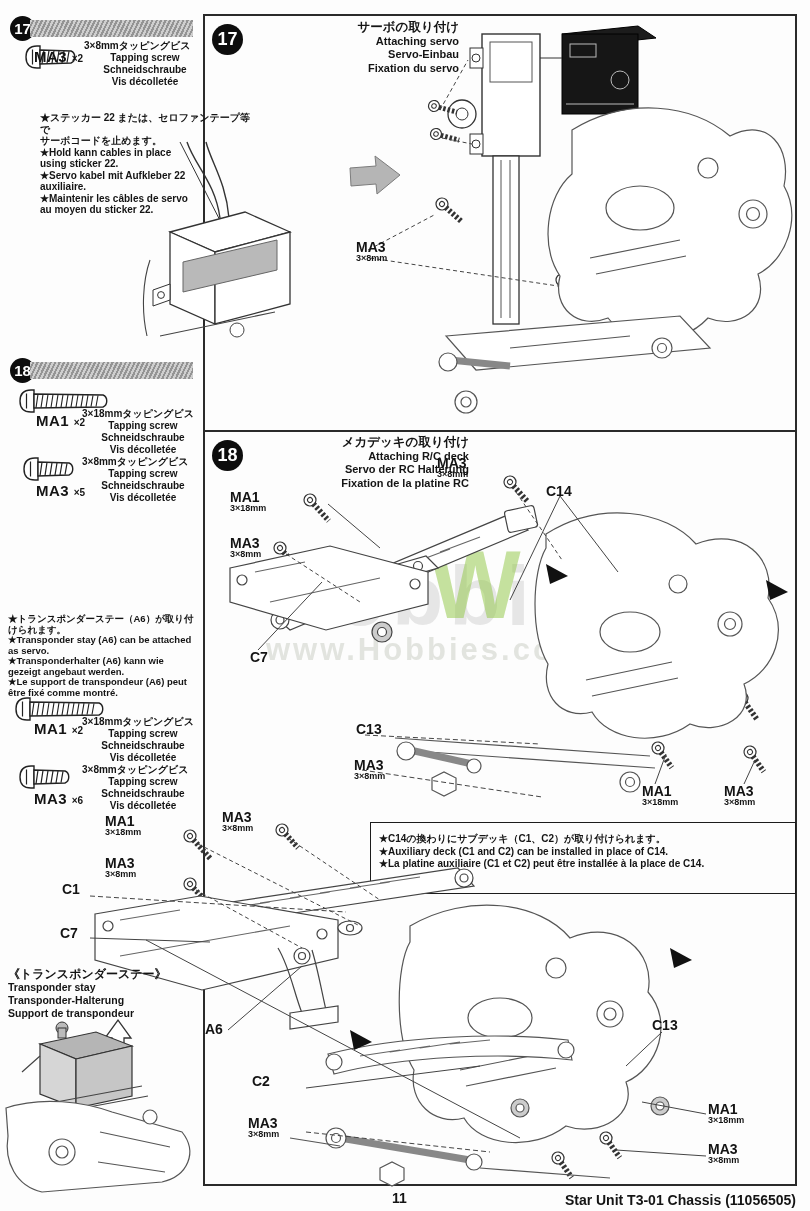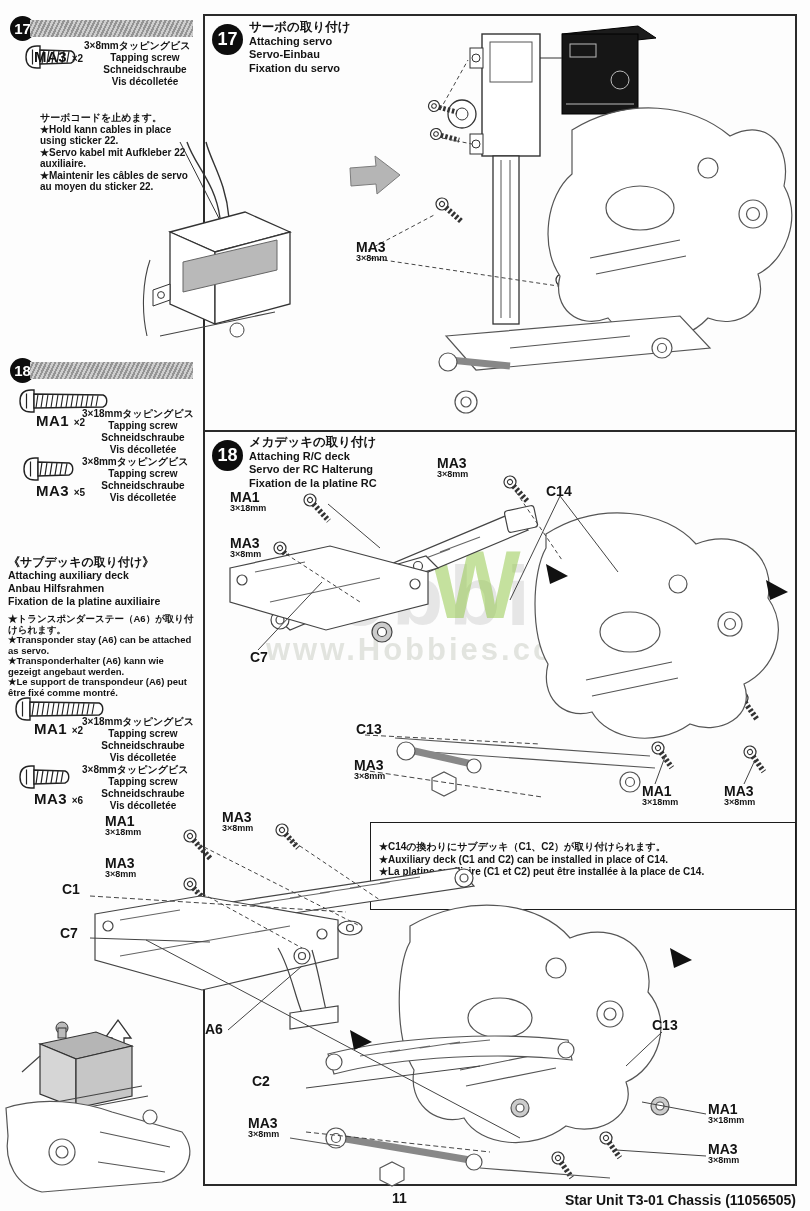--- a/index.html
+++ b/index.html
@@ -16,30 +16,30 @@
   .pcode{font-size:15px;font-weight:bold;letter-spacing:.5px;}
   .pqty{font-size:10px;font-weight:bold;}
   .spec{position:absolute;width:122px;font-size:10px;font-weight:bold;line-height:12px;}
   .spec .jp{text-align:left;white-space:nowrap;}
   .spec .tr{text-align:center;}
   .callout{position:absolute;font-weight:bold;line-height:14px;white-space:nowrap;}
   .cn{font-size:14px;display:block;}
   .cs{font-size:9px;display:block;line-height:9px;}
   .note{position:absolute;font-size:10px;font-weight:bold;line-height:11.5px;}
   .tblock div{font-size:10.5px;line-height:13px;font-weight:bold;}
-  .steptitle div{font-weight:bold;line-height:13.5px;font-size:11px;}
+  .steptitle div{font-weight:bold;line-height:13.5px;font-size:11px;text-align:right;}
   .steptitle .jp{font-size:12.5px;}
   svg{position:absolute;overflow:visible;}
   .wm-big{position:absolute;font-weight:bold;color:rgba(110,110,110,0.16);
           font-size:84px;letter-spacing:6px;}
   .wm-url{position:absolute;font-weight:bold;color:rgba(130,140,120,0.22);
           font-size:31px;letter-spacing:3px;}
   .wm-green{position:absolute;font-weight:bold;color:rgba(141,198,63,0.5);font-size:96px;}
   .wm-blob{position:absolute;background:rgba(141,198,63,0.25);}
-  .notebox{position:absolute;border:1.5px solid #1c1c1c;padding:18px 8px;background:rgba(255,255,255,.0);}
+  .notebox{position:absolute;border:1.5px solid #1c1c1c;padding:10px 8px;background:rgba(255,255,255,.0);}
   .notebox div{font-size:10px;font-weight:bold;line-height:12.5px;white-space:nowrap;}
   .footer-pg{position:absolute;font-size:14px;font-weight:bold;text-align:center;}
   .footer-rt{position:absolute;font-size:14px;font-weight:bold;}
 </style>
 </head>
 <body>
 
 <div id="page">
 
   <div class="line" style="left:203px;top:14px;width:594px;height:2px"></div>
@@ -67,20 +67,21 @@
     <span class="pqty">×2</span>
   </div>
   <div class="spec" style="left:84px;top:40px">
     <div class="jp">3×8mmタッピングビス</div>
     <div class="tr">Tapping screw</div>
     <div class="tr">Schneidschraube</div>
     <div class="tr">Vis décolletée</div>
   </div>
 
   <div class="note" style="left:40px;top:112px;width:215px">
+    <div>★ステッカー 22 または、セロファンテープ等で</div>
     <div>サーボコードを止めます。</div>
     <div>★Hold kann cables in place</div>
     <div>using sticker 22.</div>
     <div>★Servo kabel mit Aufkleber 22</div>
     <div>auxiliaire.</div>
     <div>★Maintenir les câbles de servo</div>
     <div>au moyen du sticker 22.</div>
   </div>
 
   <svg style="left:125px;top:140px" width="205" height="215" viewBox="0 0 205 215">
@@ -338,26 +339,20 @@
   </div>
   <div class="callout" style="left:642px;top:784px">
     <span class="cn">MA1</span>
       <span class="cs">3×18mm</span>
   </div>
   <div class="callout" style="left:724px;top:784px">
     <span class="cn">MA3</span>
       <span class="cs">3×8mm</span>
   </div>
 
-  <div class="abs tblock" style="left:8px;top:556px;width:196px">
-    <div style="font-size:12px">《サブデッキの取り付け》</div>
-    <div>Attaching auxiliary deck</div>
-    <div>Anbau Hilfsrahmen</div>
-    <div>Fixation de la platine auxiliaire</div>
-  </div>
   <div class="note" style="left:8px;top:614px;width:196px;line-height:10.5px;font-size:9.5px">
     <div>★トランスポンダーステー（A6）が取り付</div>
     <div>けられます。</div>
     <div>★Transponder stay (A6) can be attached</div>
     <div>as servo.</div>
     <div>★Transponderhalter (A6) kann wie</div>
     <div>gezeigt angebaut werden.</div>
     <div>★Le support de transpondeur (A6) peut</div>
     <div>être fixé comme montré.</div>
   </div>
@@ -528,20 +523,26 @@
   </div>
   <div class="callout" style="left:708px;top:1102px">
     <span class="cn">MA1</span>
       <span class="cs">3×18mm</span>
   </div>
   <div class="callout" style="left:708px;top:1142px">
     <span class="cn">MA3</span>
       <span class="cs">3×8mm</span>
   </div>
 
+  <div class="abs tblock" style="left:8px;top:968px;width:190px">
+    <div style="font-size:12px">《トランスポンダーステー》</div>
+    <div>Transponder stay</div>
+    <div>Transponder-Halterung</div>
+    <div>Support de transpondeur</div>
+  </div>
 
   <svg style="left:0px;top:1012px" width="205" height="180" viewBox="0 0 205 180">
     <path d="M112 44 V26 h-7 L118 8 L131 26 h-7 v18 z" fill="#fff" stroke="#333" stroke-width="1.3"></path>
     <circle cx="62" cy="16" r="6" fill="#bbb" stroke="#333"></circle>
     <rect x="58" y="16" width="8" height="10" fill="#bbb" stroke="#333"></rect>
     <polygon points="40,32 96,20 132,34 76,47" fill="#b5b5b5" stroke="#333" stroke-width="1.2"></polygon>
     <polygon points="40,32 76,47 76,96 40,82" fill="#d6d6d6" stroke="#333" stroke-width="1.2"></polygon>
     <polygon points="76,47 132,34 132,84 76,96" fill="#c6c6c6" stroke="#333" stroke-width="1.2"></polygon>
     <path d="M22 60 L40 44 M24 96 L142 74 M30 106 L148 84" stroke="#444" stroke-width="1.2" fill="none"></path>
     <g fill="#fff" stroke="#555" stroke-width="1.2">

